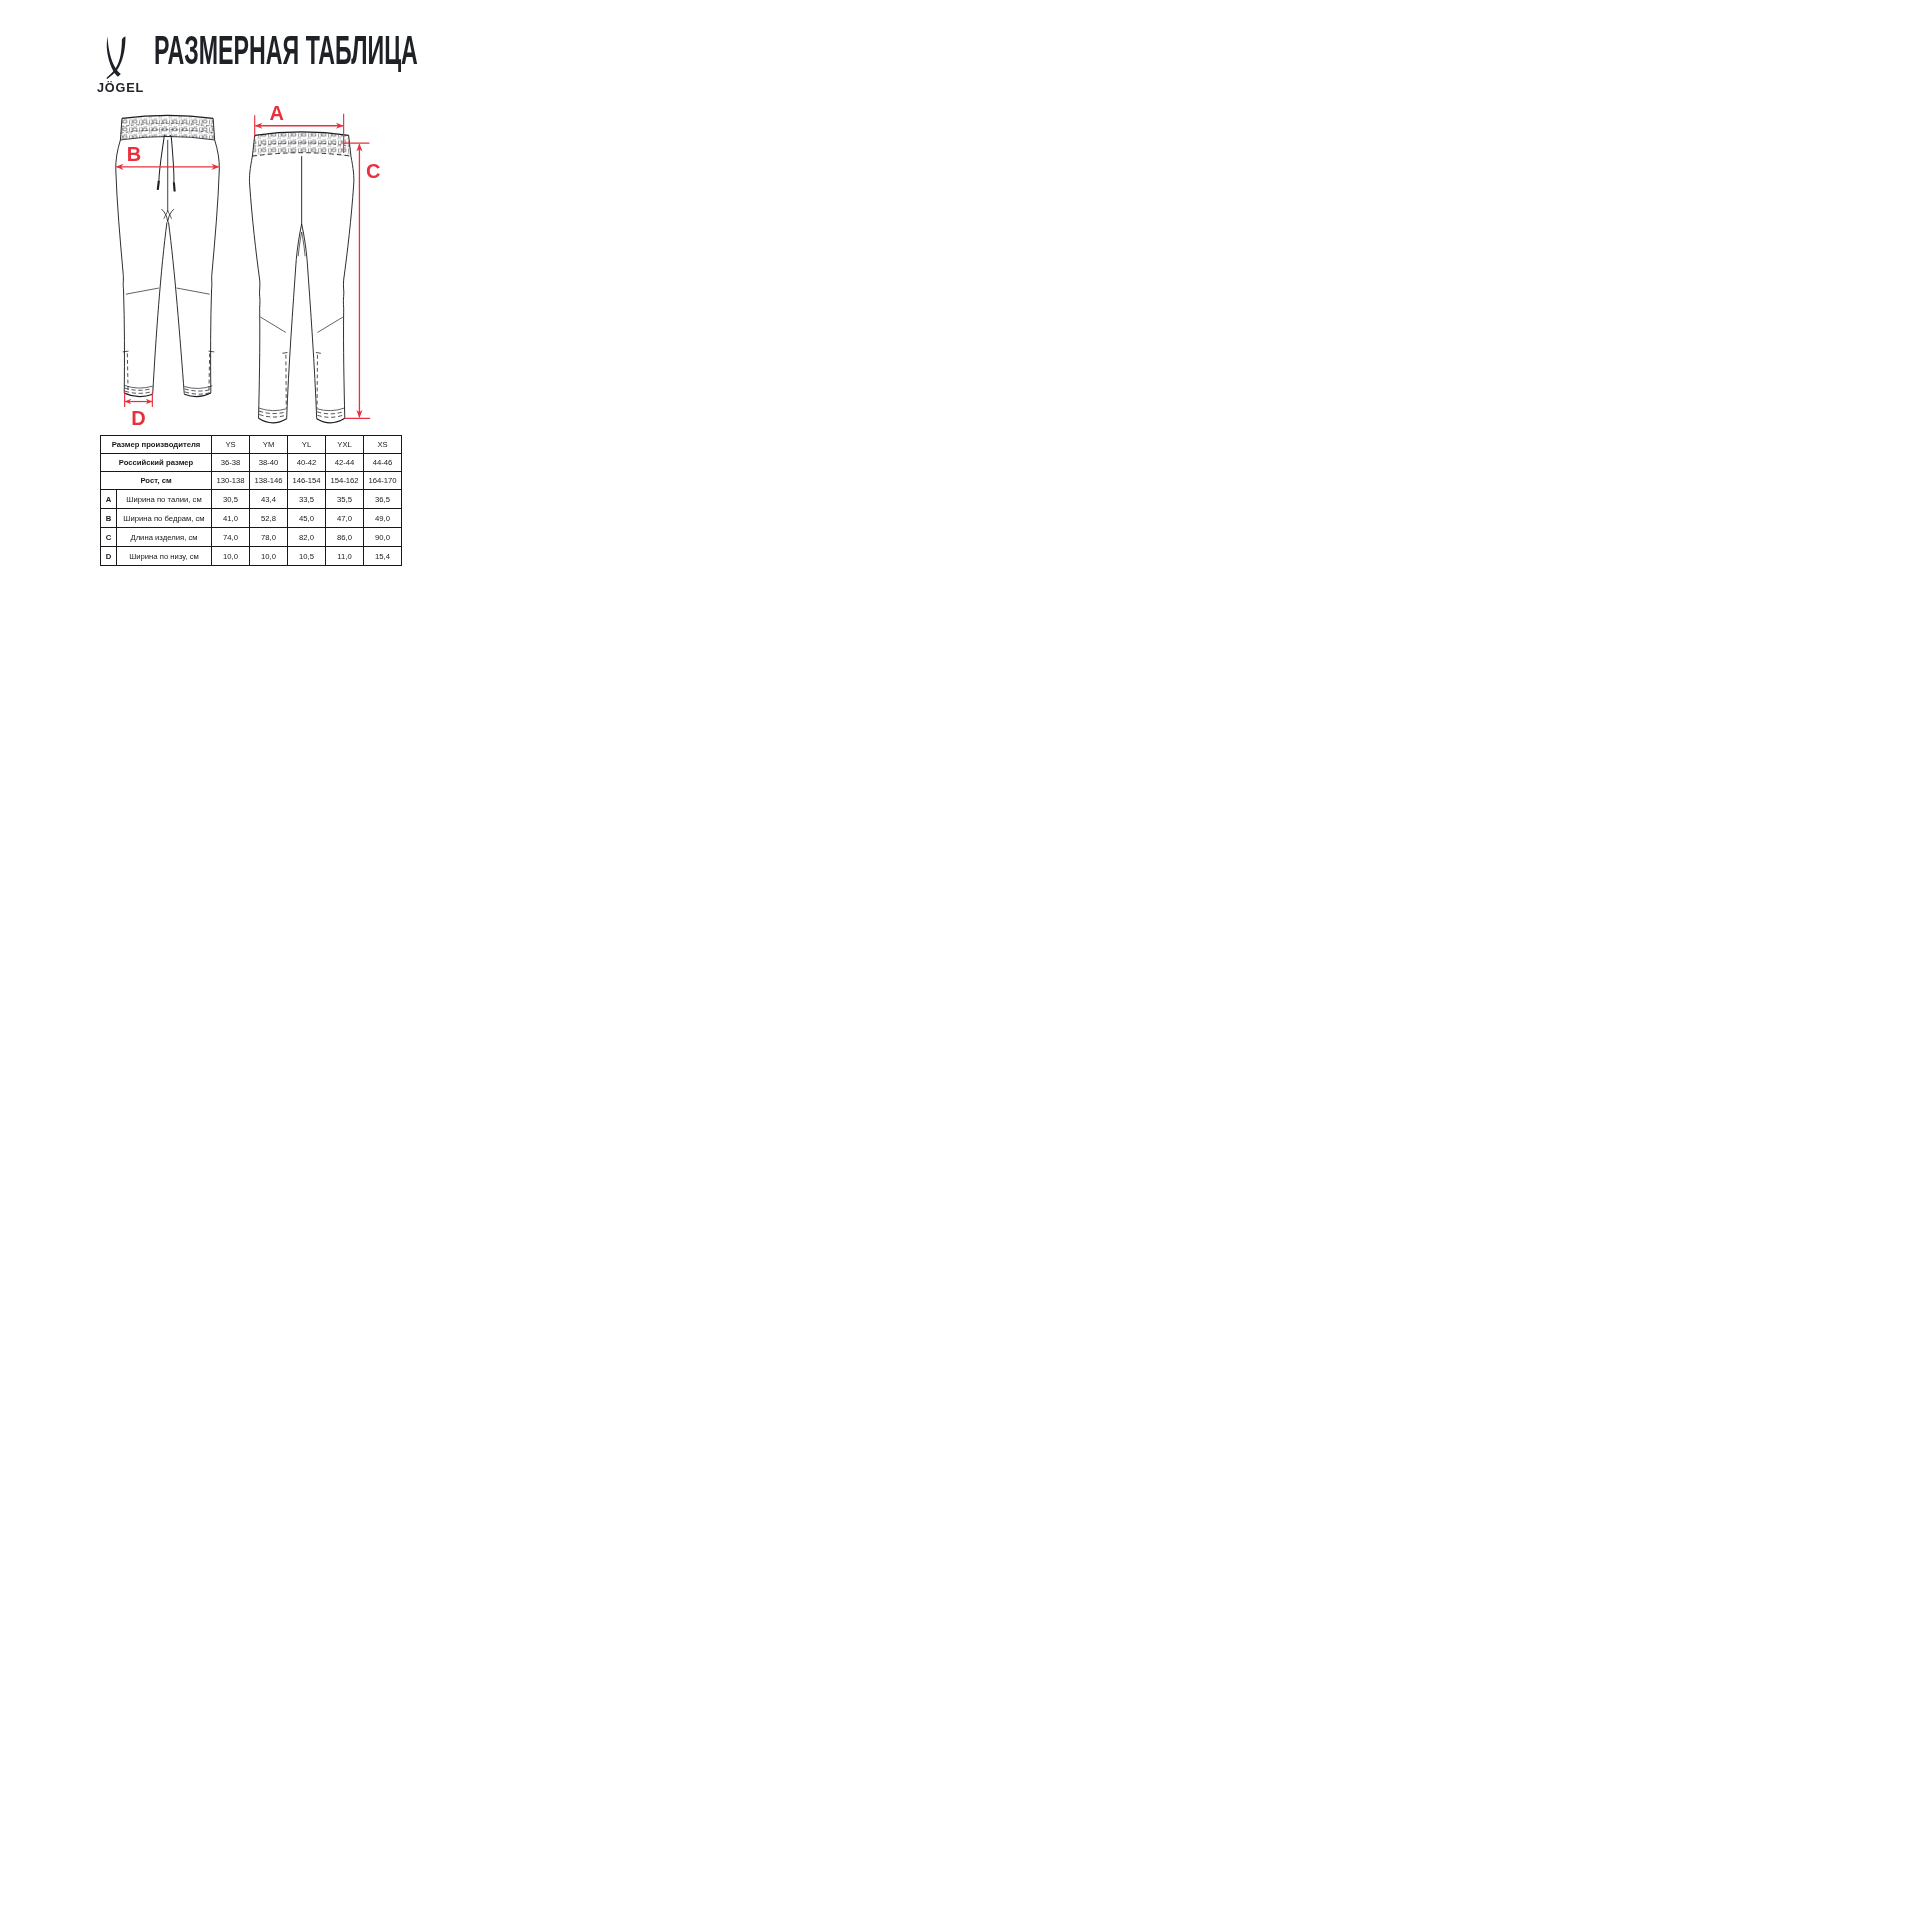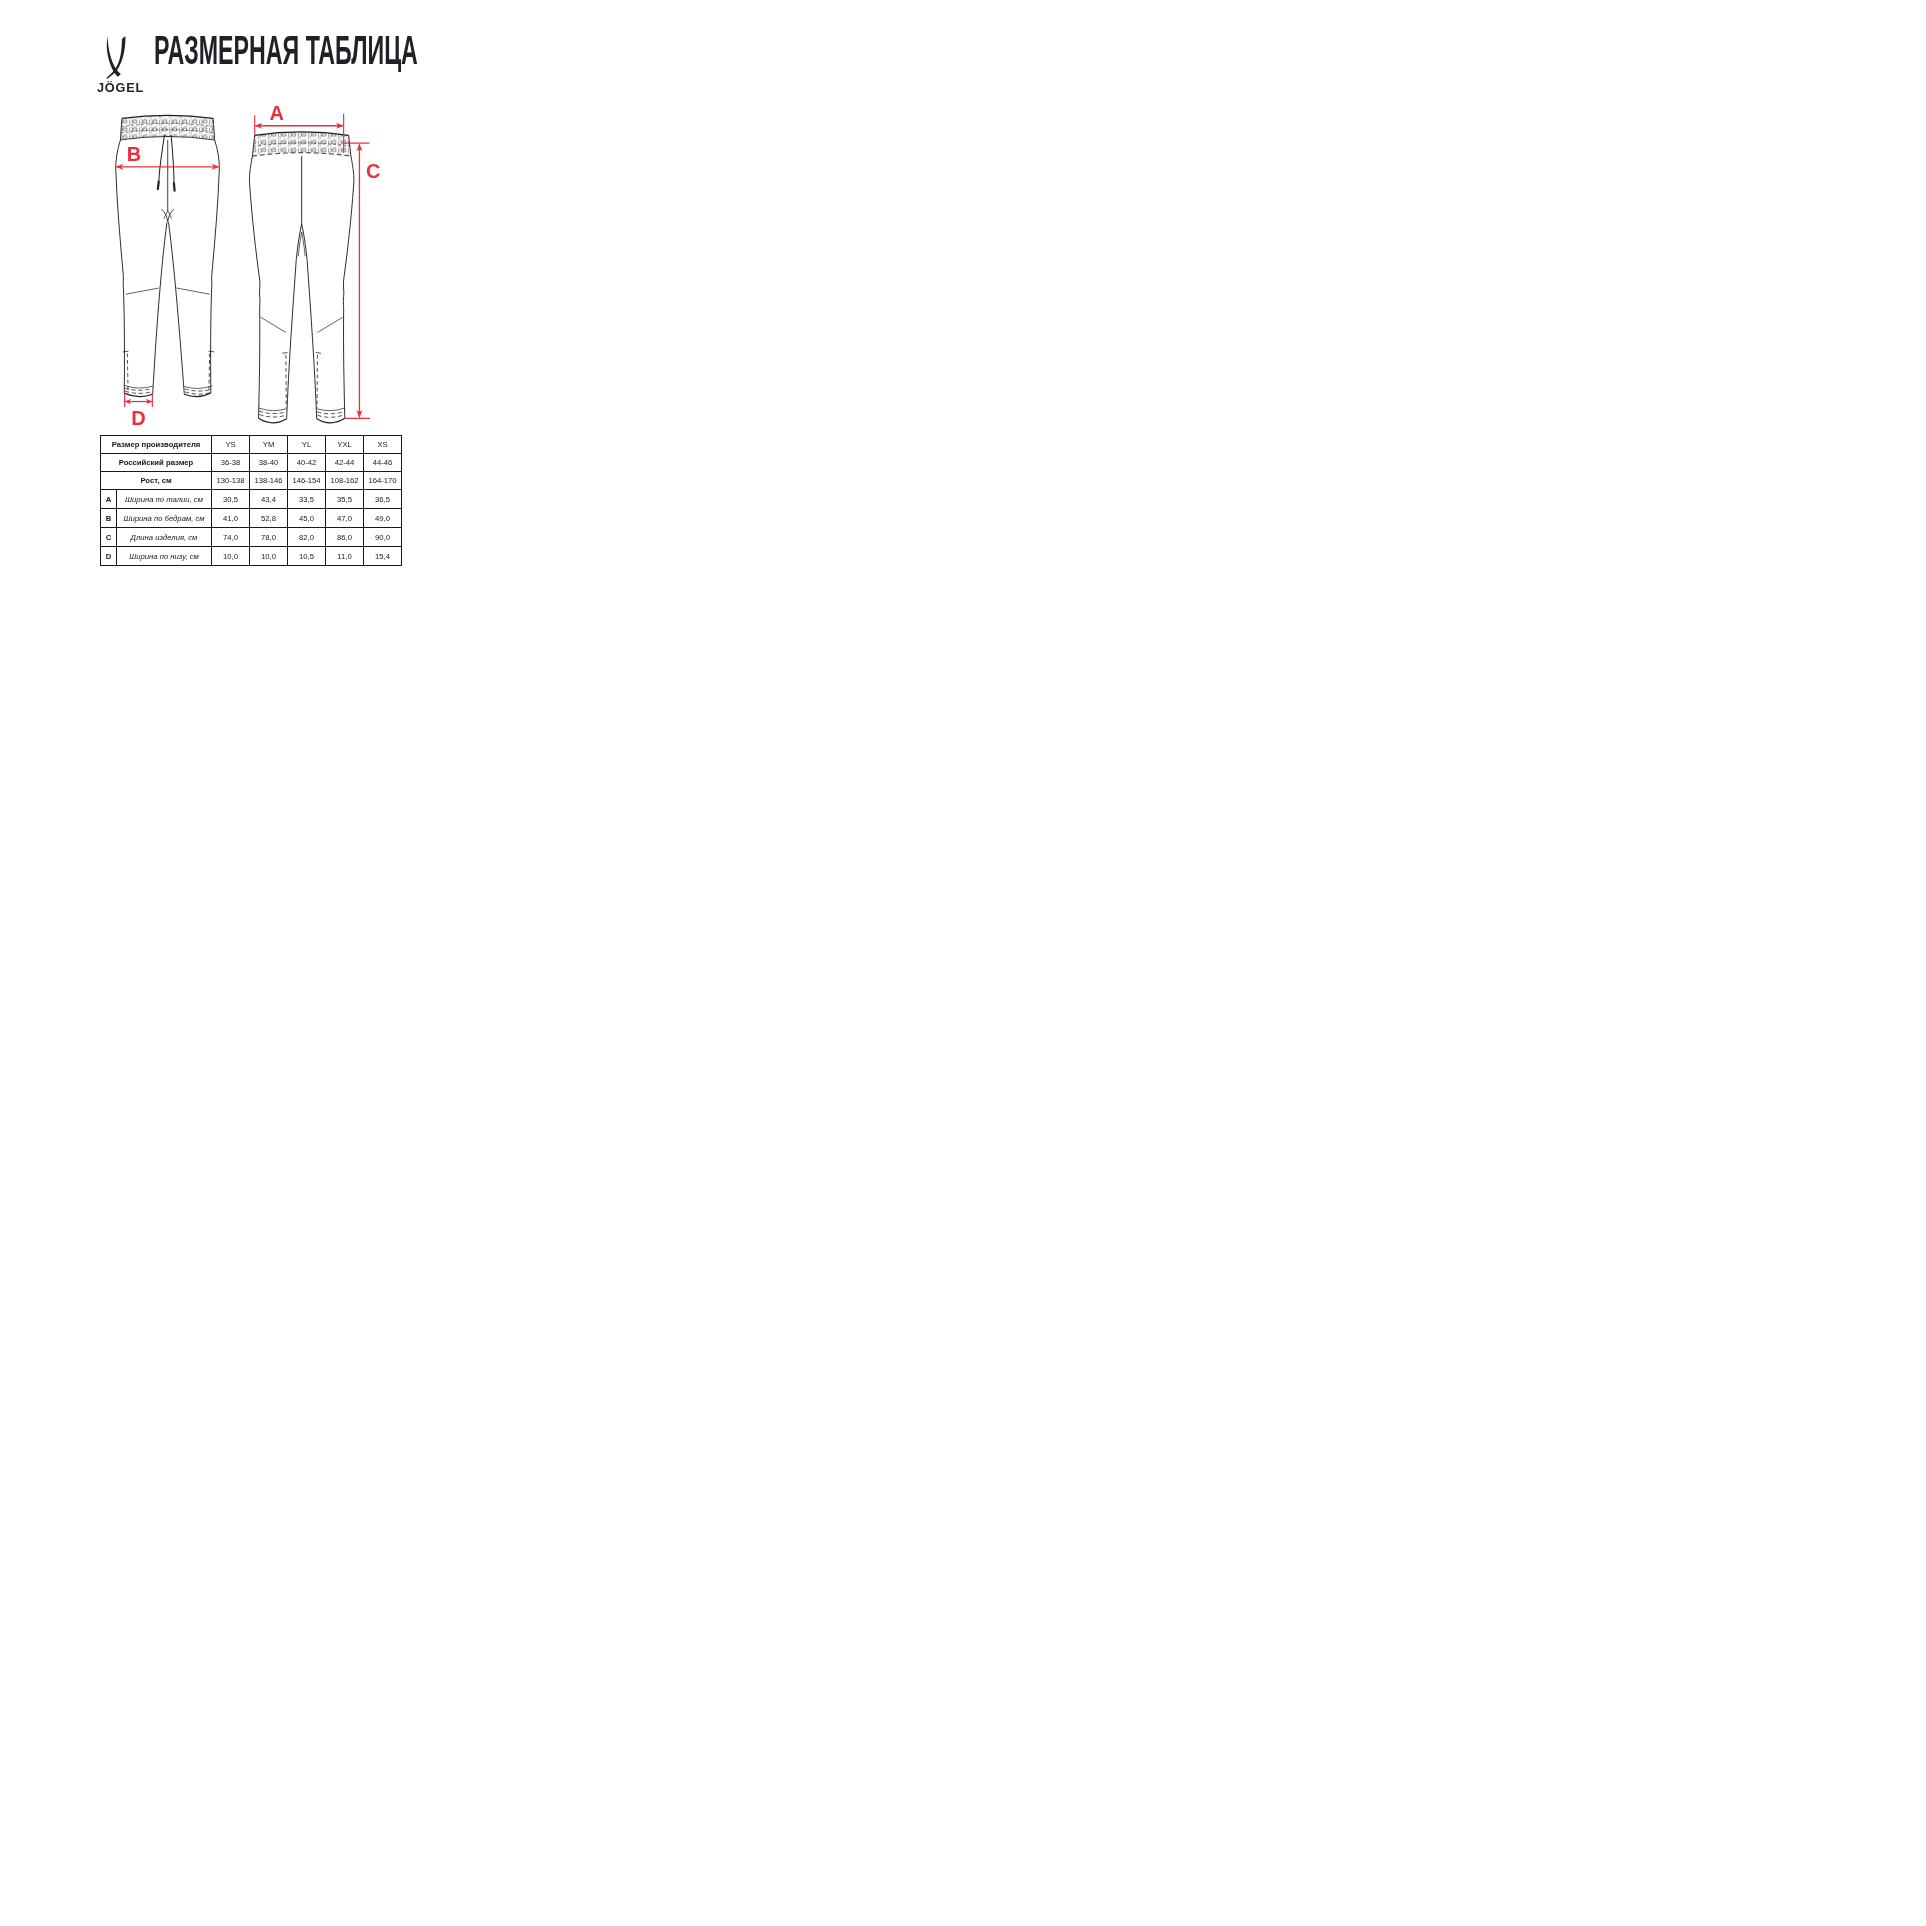--- a/index.html
+++ b/index.html
@@ -19,21 +19,21 @@
   .red-label{font-family:"Liberation Sans",sans-serif;font-size:52px;font-weight:700;fill:#E8313F;}
   
   table.size{position:absolute;left:100px;top:435px;width:301px;border-collapse:collapse;
              table-layout:fixed;color:#17191C;border:1.2px solid #17191C;}
   table.size td{border:0.6px solid #17191C;border-top-width:1px;border-bottom-width:1px;
                 text-align:center;vertical-align:middle;font-size:7.7px;padding:0;
                 font-family:"Liberation Sans",sans-serif;}
   tr.hr{height:18px;} tr.mr{height:19px;}
   td.hlabel{font-weight:700;}
   td.mletter{font-weight:700;font-size:8px;}
-  td.mlabel{text-align:left;padding-left:5px;font-style:italic;}
+  td.mlabel{text-align:left;padding-left:5px;}
 </style>
 </head>
 <body>
 
 <div class="page">
 
   <div>
     <svg class="logo-icon" viewBox="0 0 62 122" aria-hidden="true">
       <path fill="#1E2126" d="M7,0 C9,36 16,68 31,90 C34,95 38,99 44,104 L36,112 C22,99 11,74 6,42 C4,27 5,11 7,0 Z"></path>
       <path fill="#1E2126" d="M57,0 C57,38 49,72 33,94 C27,102 18,110 7,117 C5,118 3,116 5,114 C16,105 25,95 32,84 C42,67 47,40 47,8 C50,3 54,0 57,0 Z"></path>
@@ -176,21 +176,21 @@
         <td>38-40</td>
         <td>40-42</td>
         <td>42-44</td>
         <td>44-46</td>
       </tr>
       <tr class="hr">
         <td colspan="2" class="hlabel">Рост, см</td>
         <td>130-138</td>
         <td>138-146</td>
         <td>146-154</td>
-        <td>108-162</td>
+        <td>154-162</td>
         <td>164-170</td>
       </tr>
       <tr class="mr">
         <td class="mletter">A</td>
         <td class="mlabel">Ширина по талии, см</td>
         <td>30,5</td>
         <td>43,4</td>
         <td>33,5</td>
         <td>35,5</td>
         <td>36,5</td>

